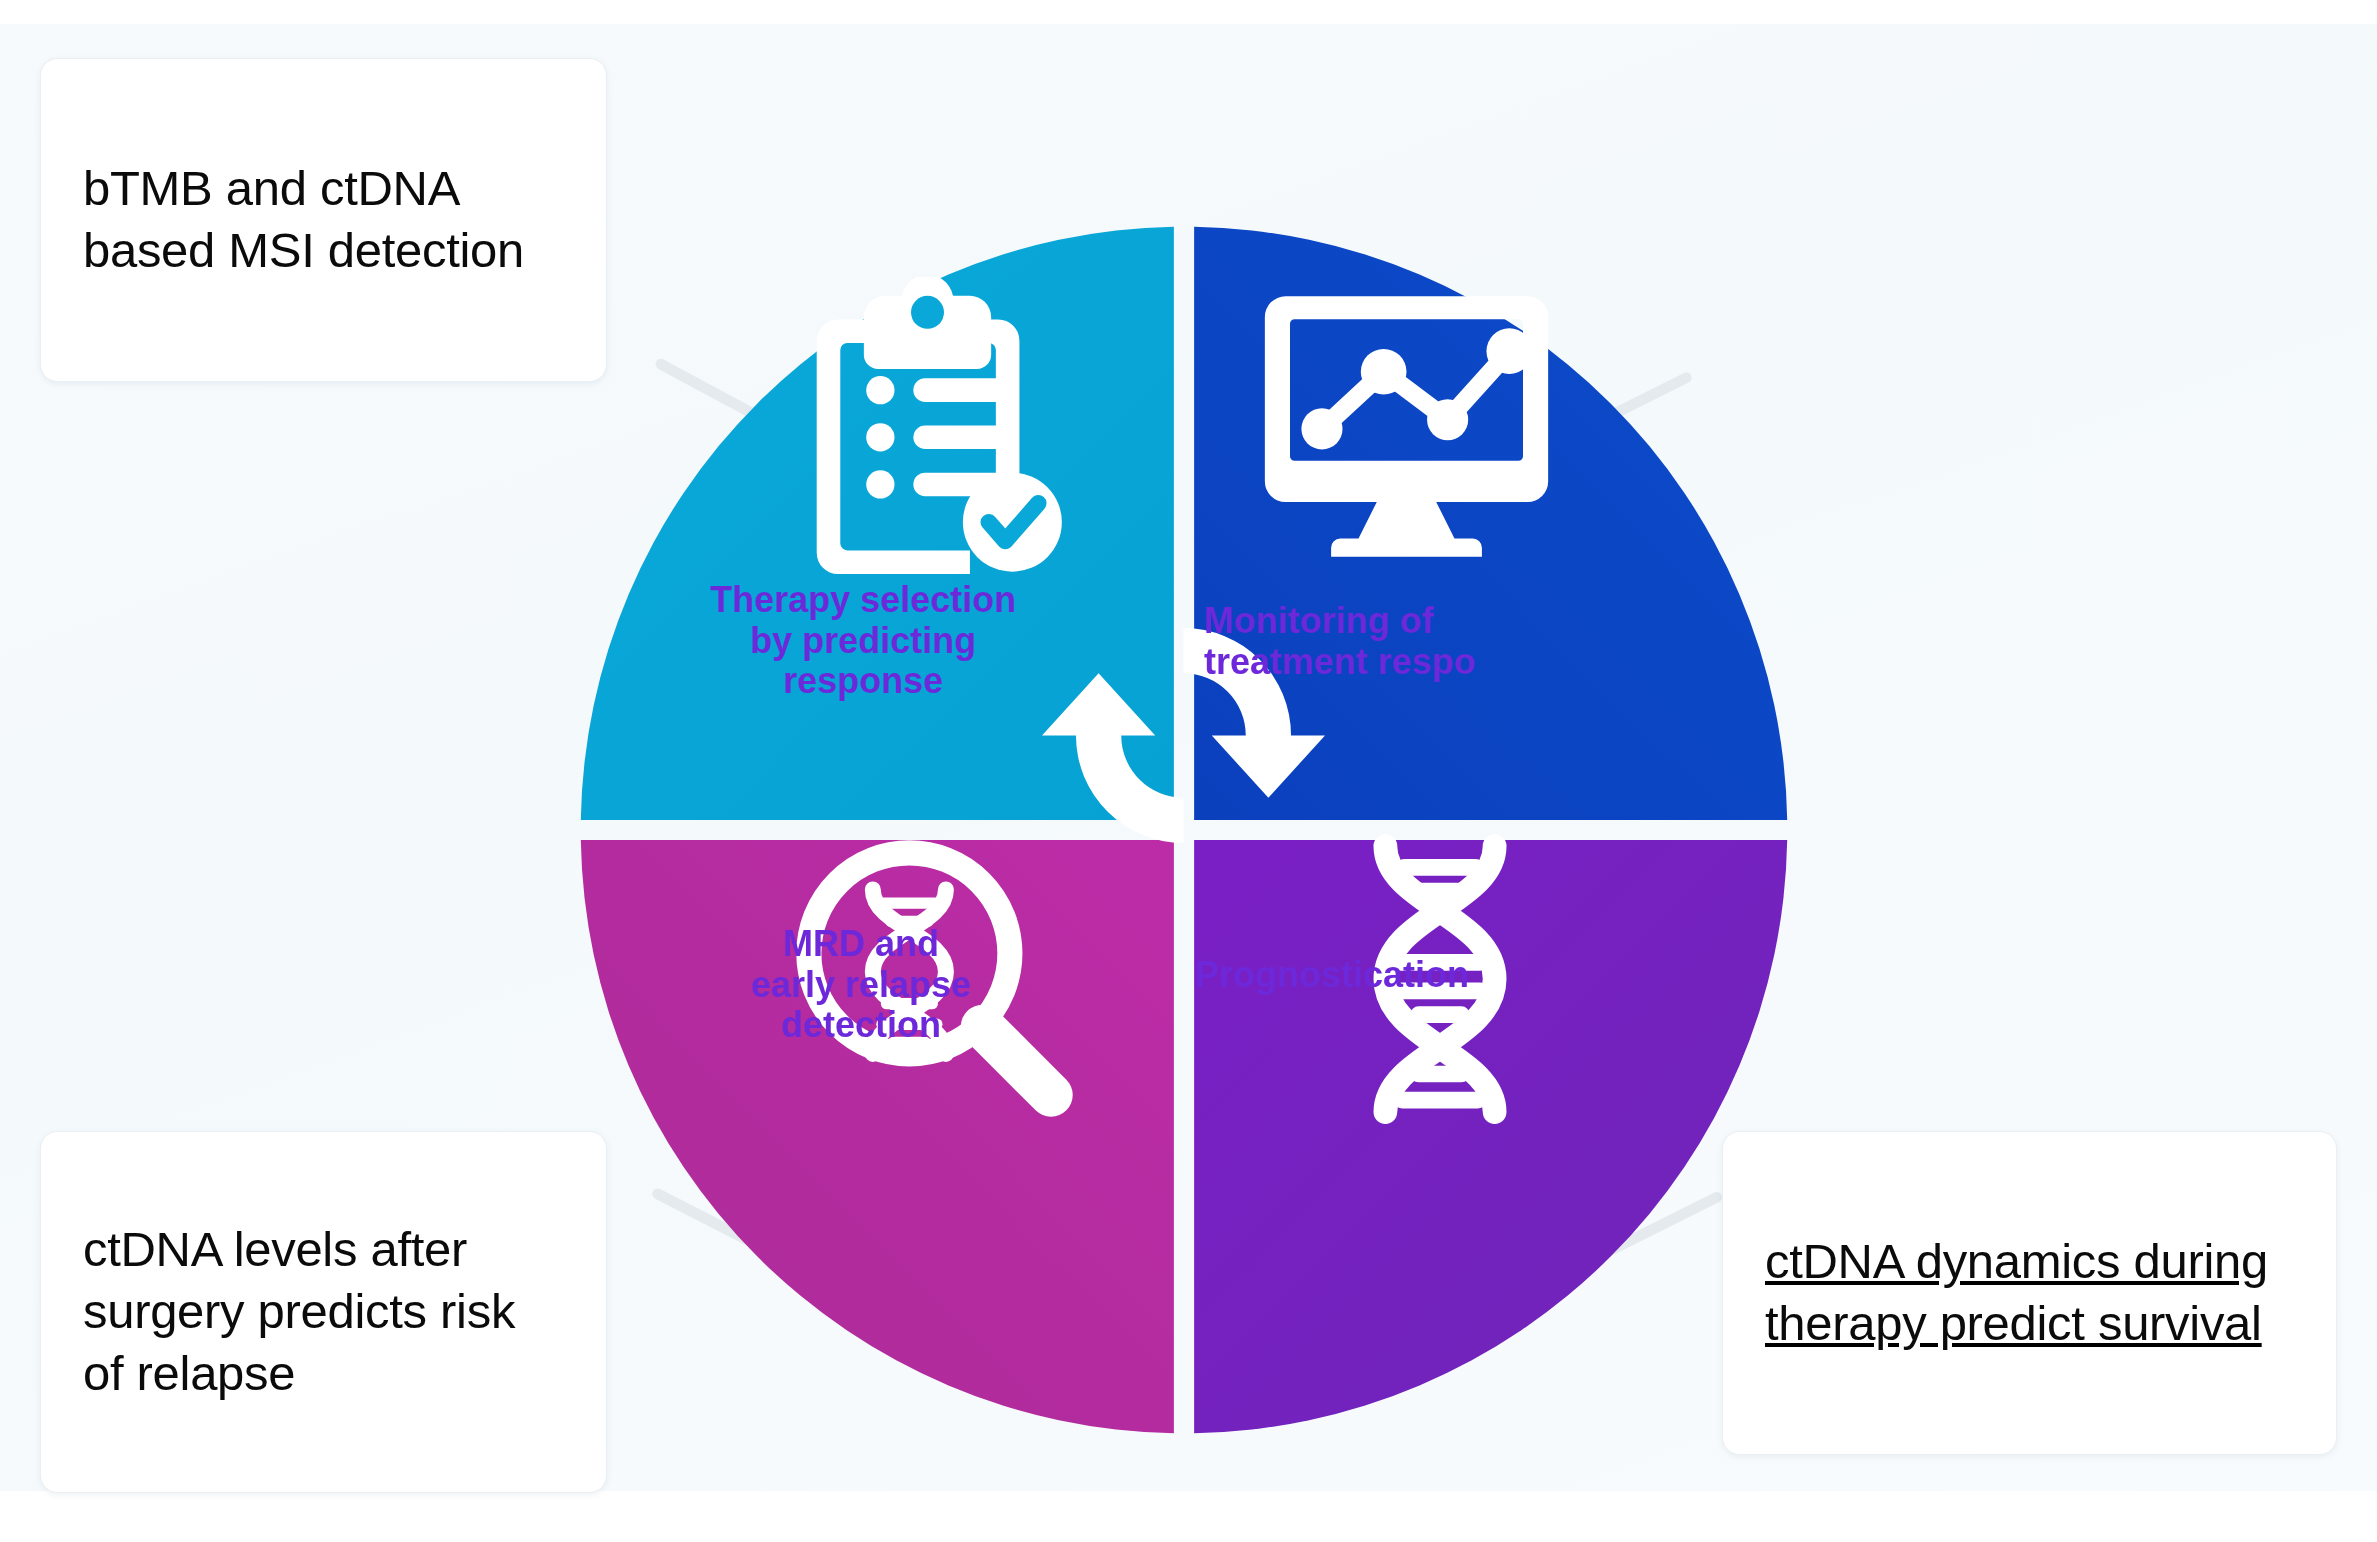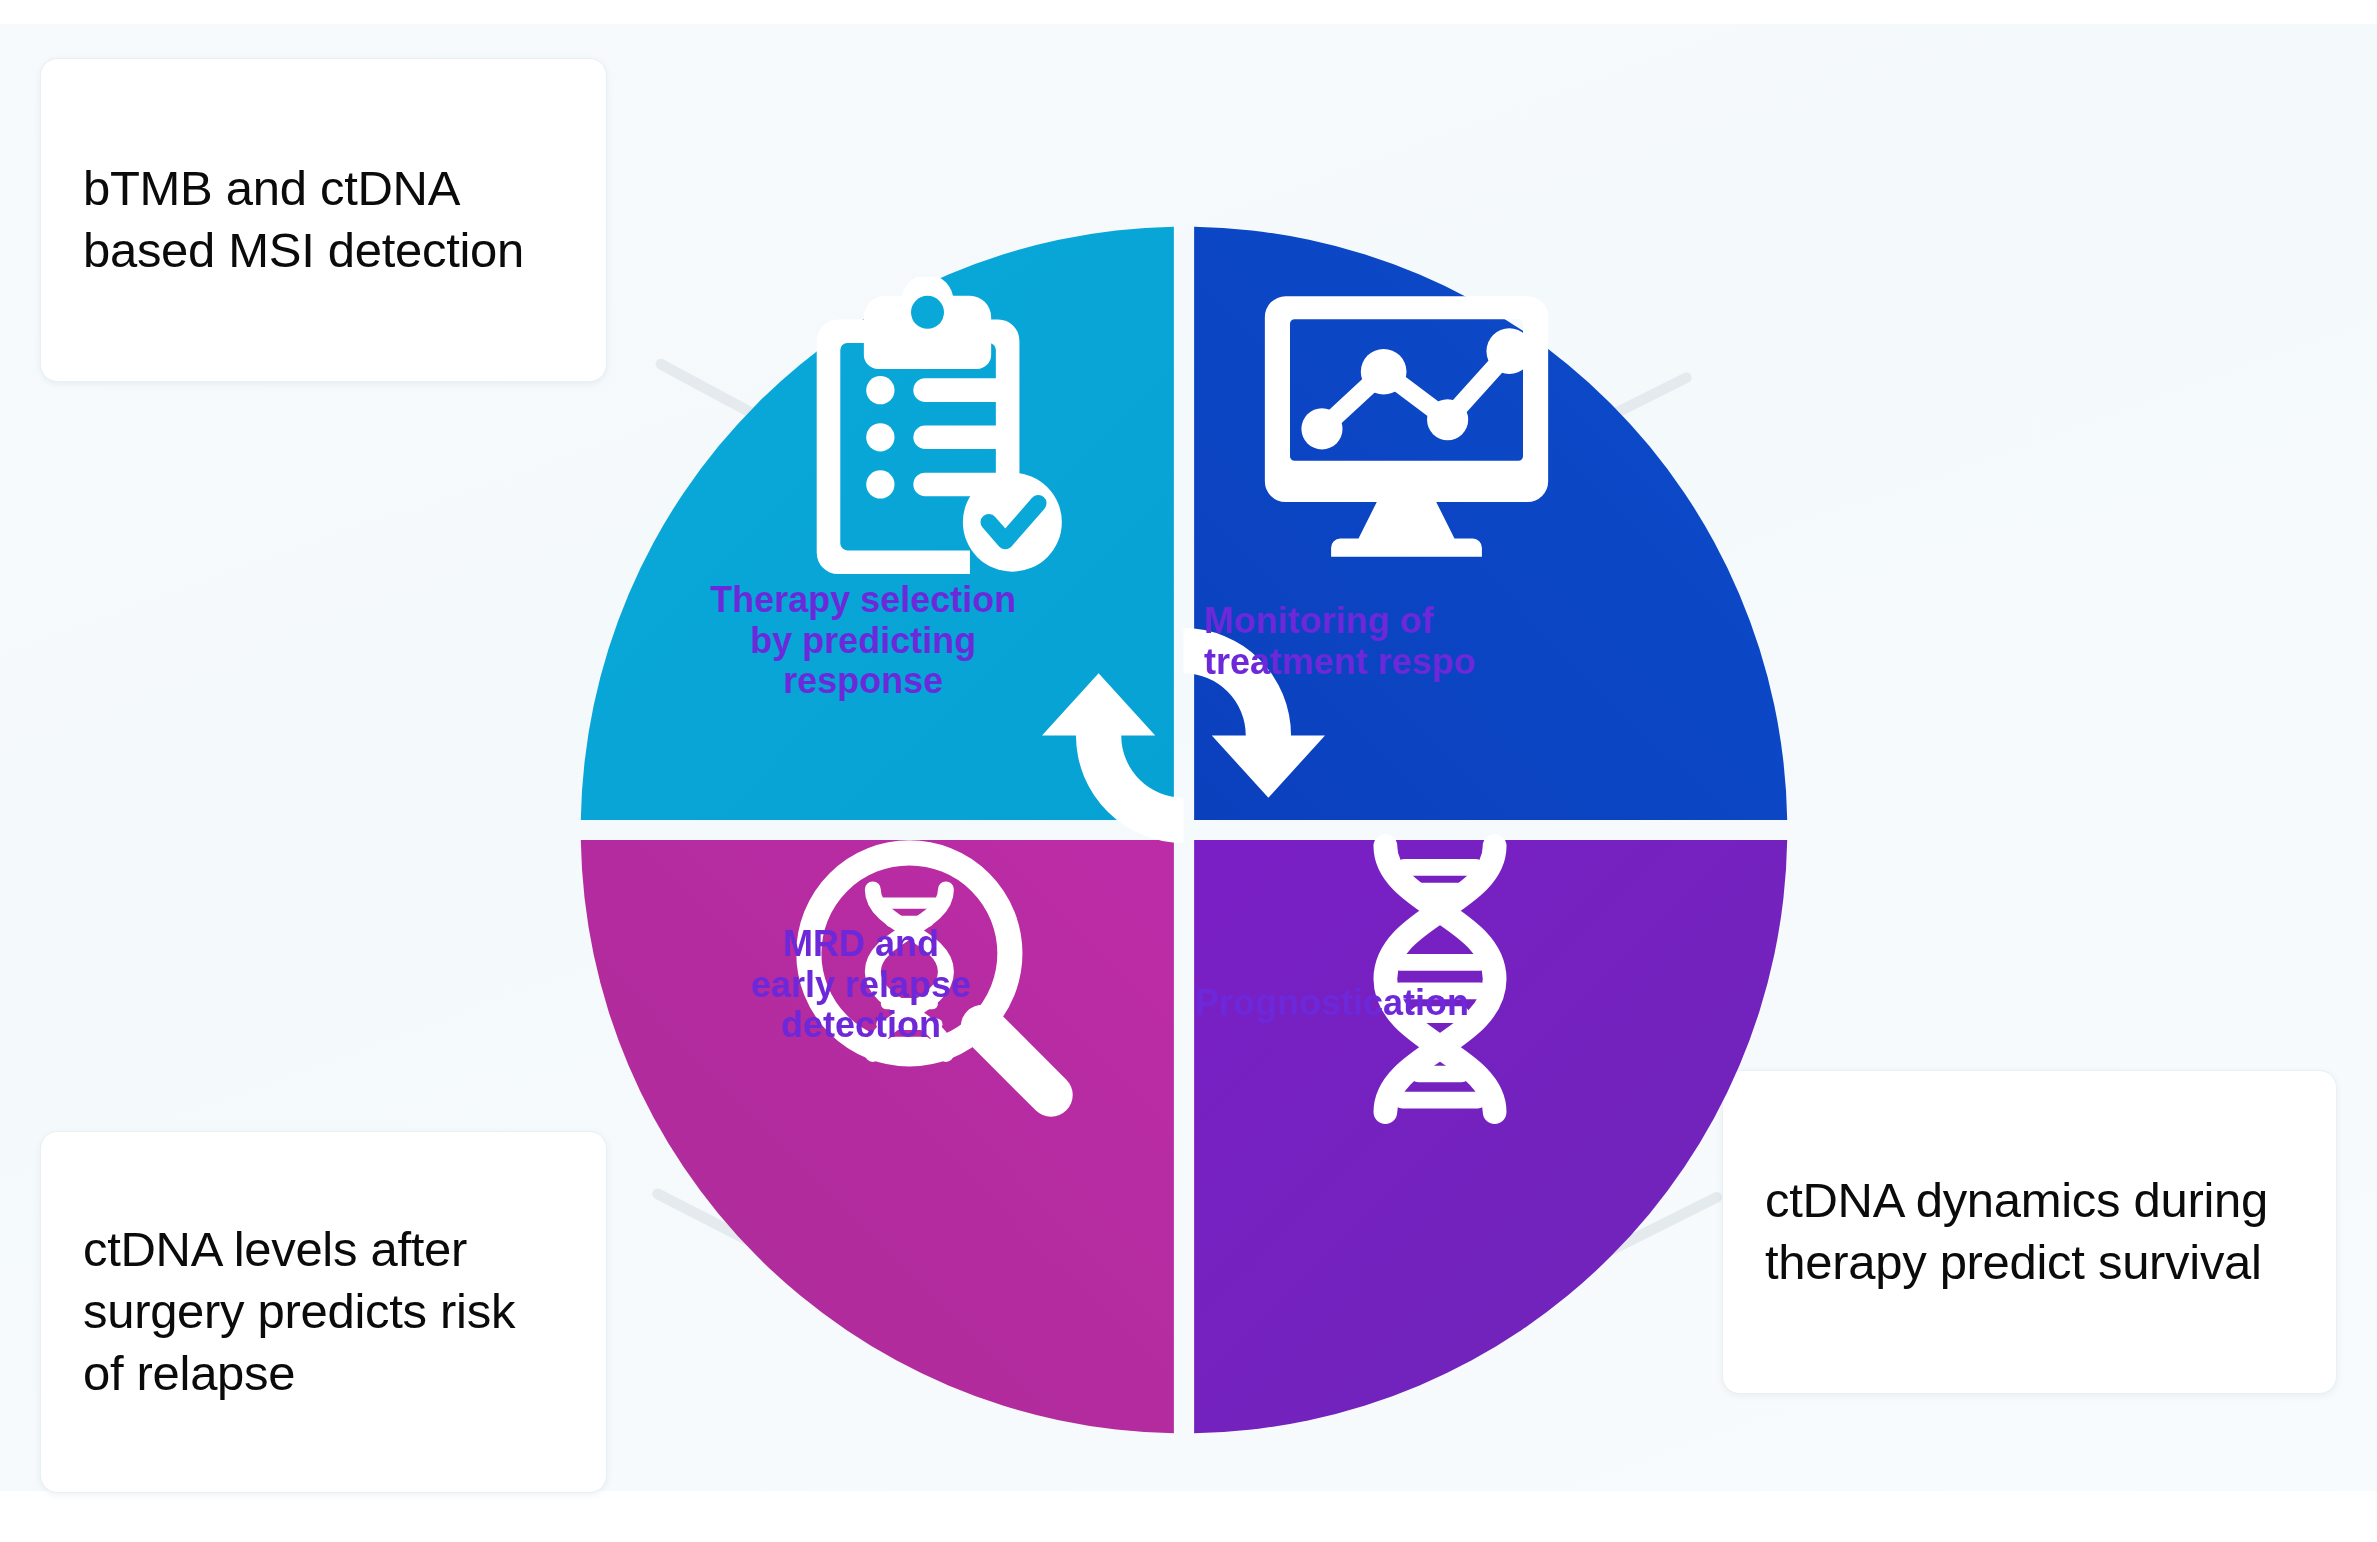--- a/index.html
+++ b/index.html
@@ -57,21 +57,21 @@
     font-size: 49px;
     line-height: 1.26;
     color: #0b0b0b;
     font-weight: 400;
     letter-spacing: -0.3px;
   }
 
   #callout-tl { left: 40px;   top: 58px;   width: 567px;  height: 324px; }
   #callout-tr { left: 1701px; top: 45px;   width: 636px;  height: 324px; }
   #callout-bl { left: 40px;   top: 1131px; width: 567px;  height: 362px; }
-  #callout-br { left: 1722px; top: 1070px; width: 615px;  height: 324px; }
+  #callout-br { left: 1722px; top: 1131px; width: 615px;  height: 324px; text-decoration: underline; }
 
   
   #wheel {
     position: absolute;
     left: 570px;
     top: 216px;
     width: 1228px;
     height: 1228px;
   }
   #wheel svg { display: block; }
@@ -90,21 +90,21 @@
   #label-q1 { 
     left: -17.5px; top: 364px; width: 621px; text-align: center;
   }
   #label-q2 { 
     left: 634px; top: 385px; width: 634px; text-align: left;
   }
   #label-q3 { 
     left: 48px; top: 708px; width: 486px; text-align: center;
   }
   #label-q4 { 
-    left: 625px; top: 739px; width: 567px; text-align: left; margin-top: 28px;
+    left: 625px; top: 739px; width: 567px; text-align: left;
   }
 
   
   .quad-icon { position: absolute; pointer-events: none; }
   #icon-q1 { left: 216px; top: 61px;  width: 283px; height: 297px; }
   #icon-q2 { left: 688px;top: 61px;  width: 297px; height: 290px; }
   #icon-q3 { left: 216px; top: 614px; width: 297px; height: 297px; }
   #icon-q4 { left: 762px;top: 611px; width: 216px; height: 304px; }
 
   

